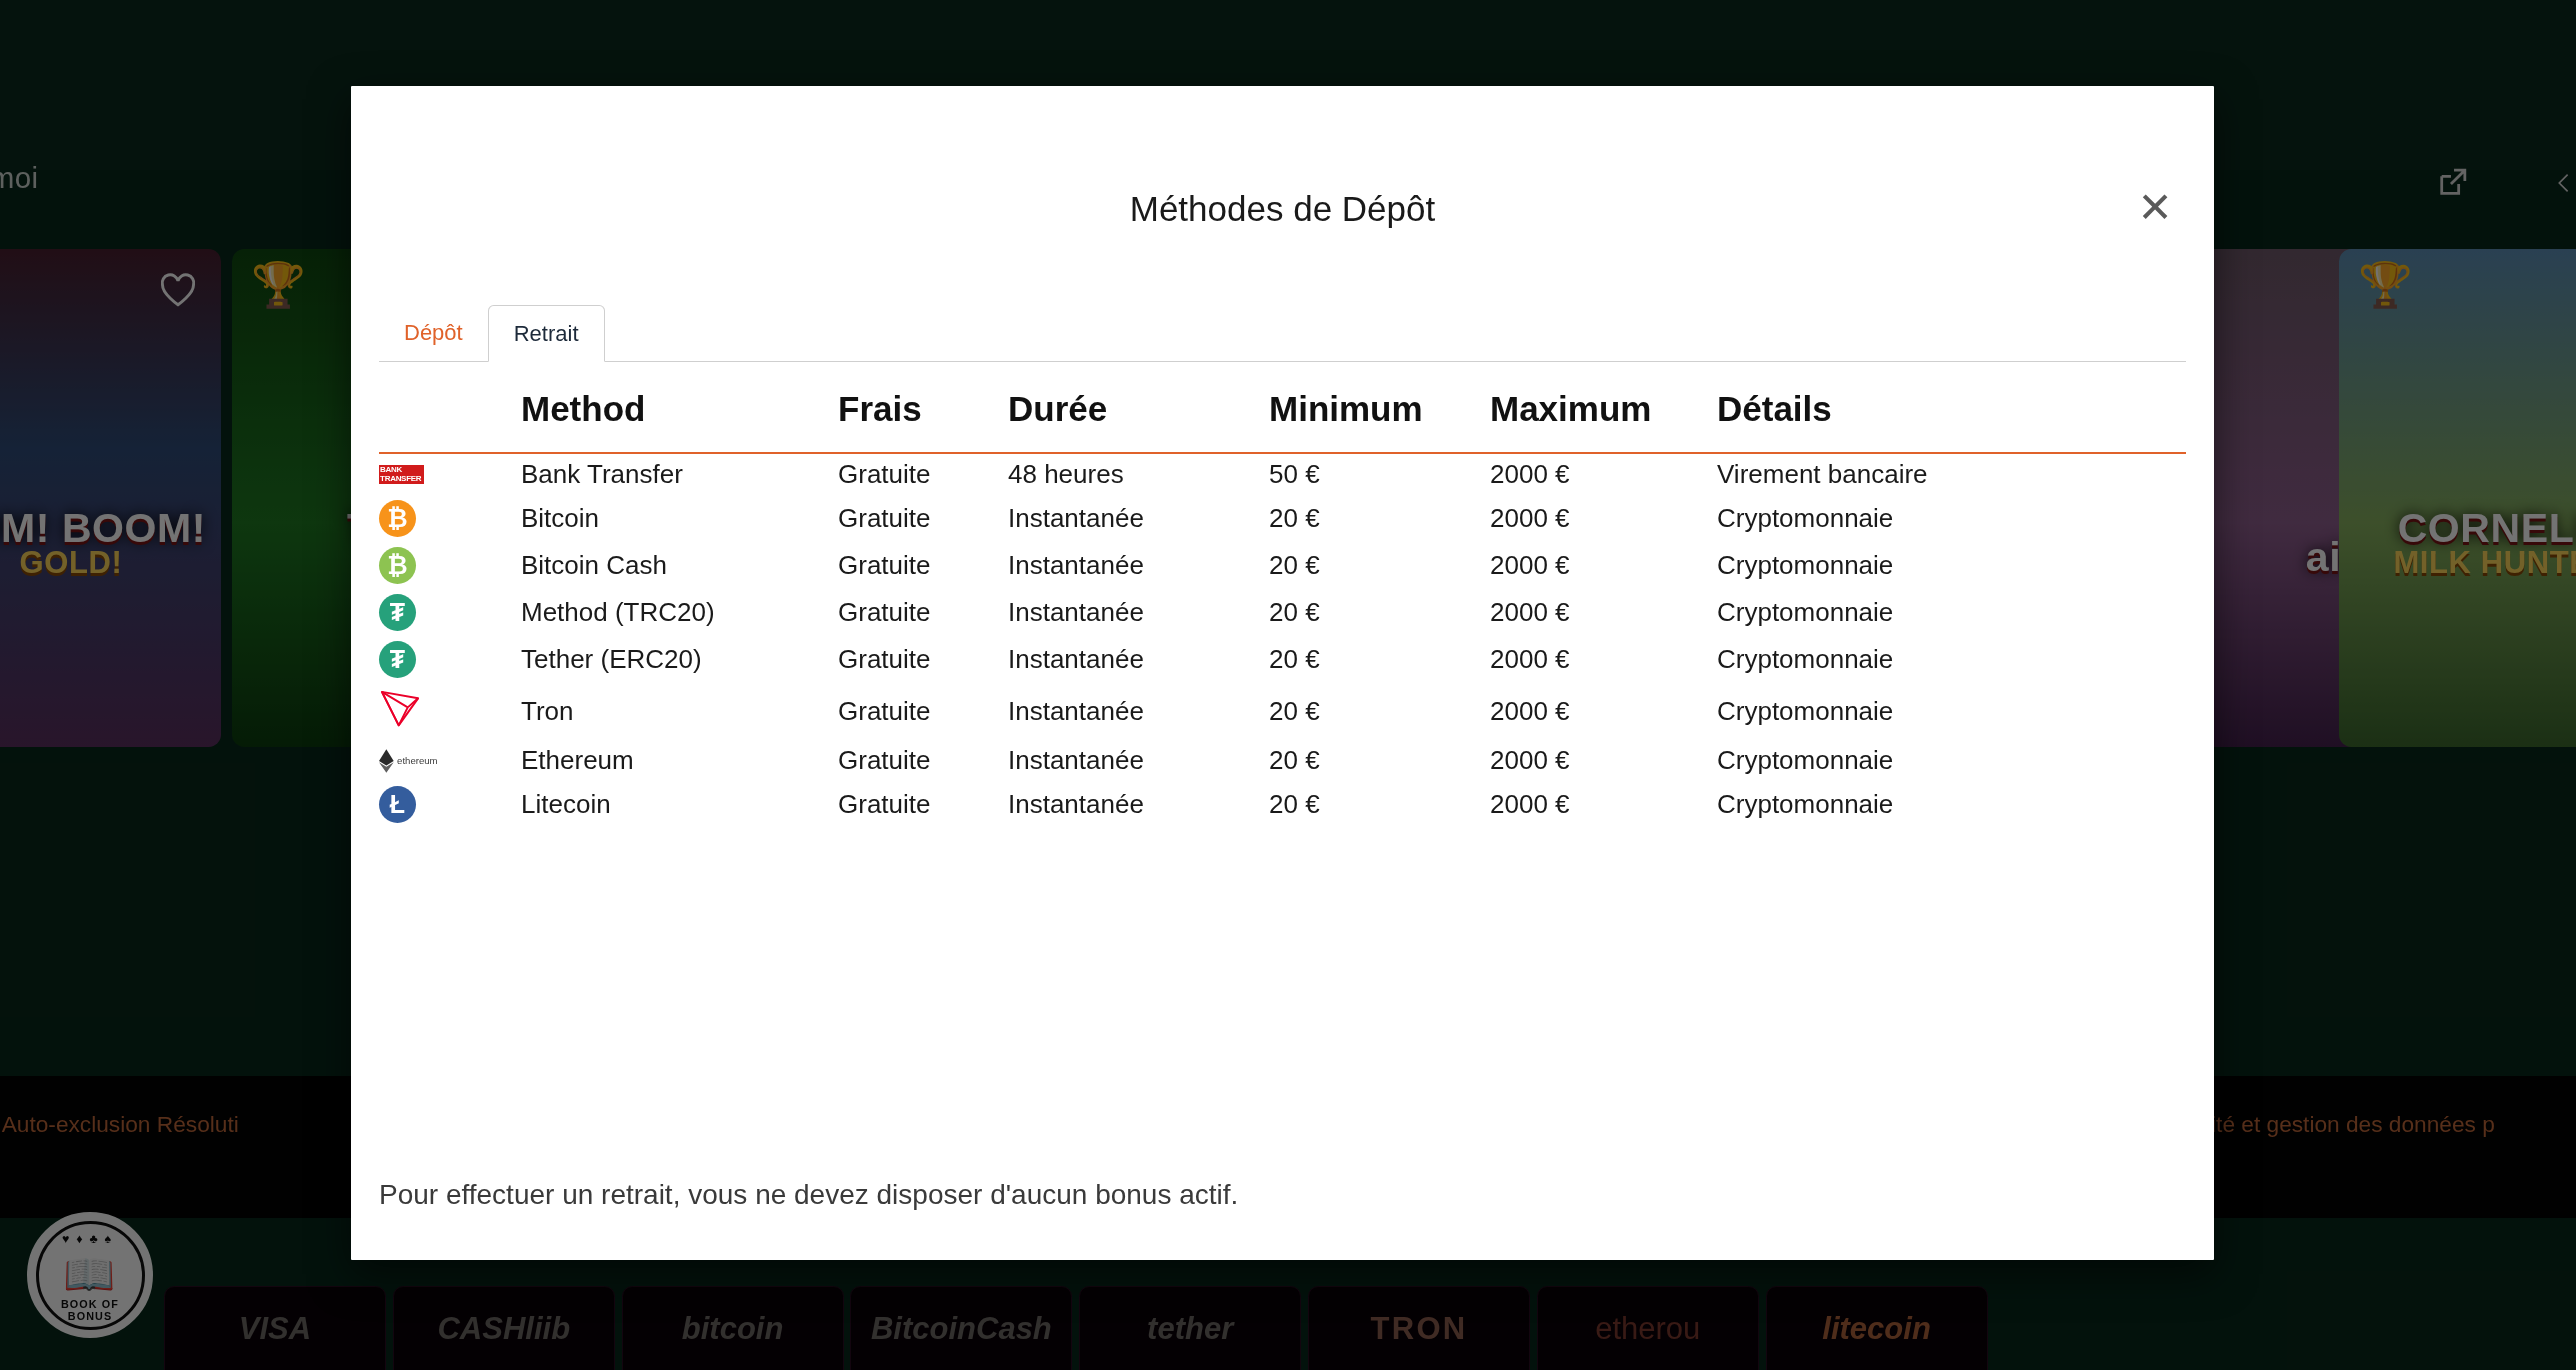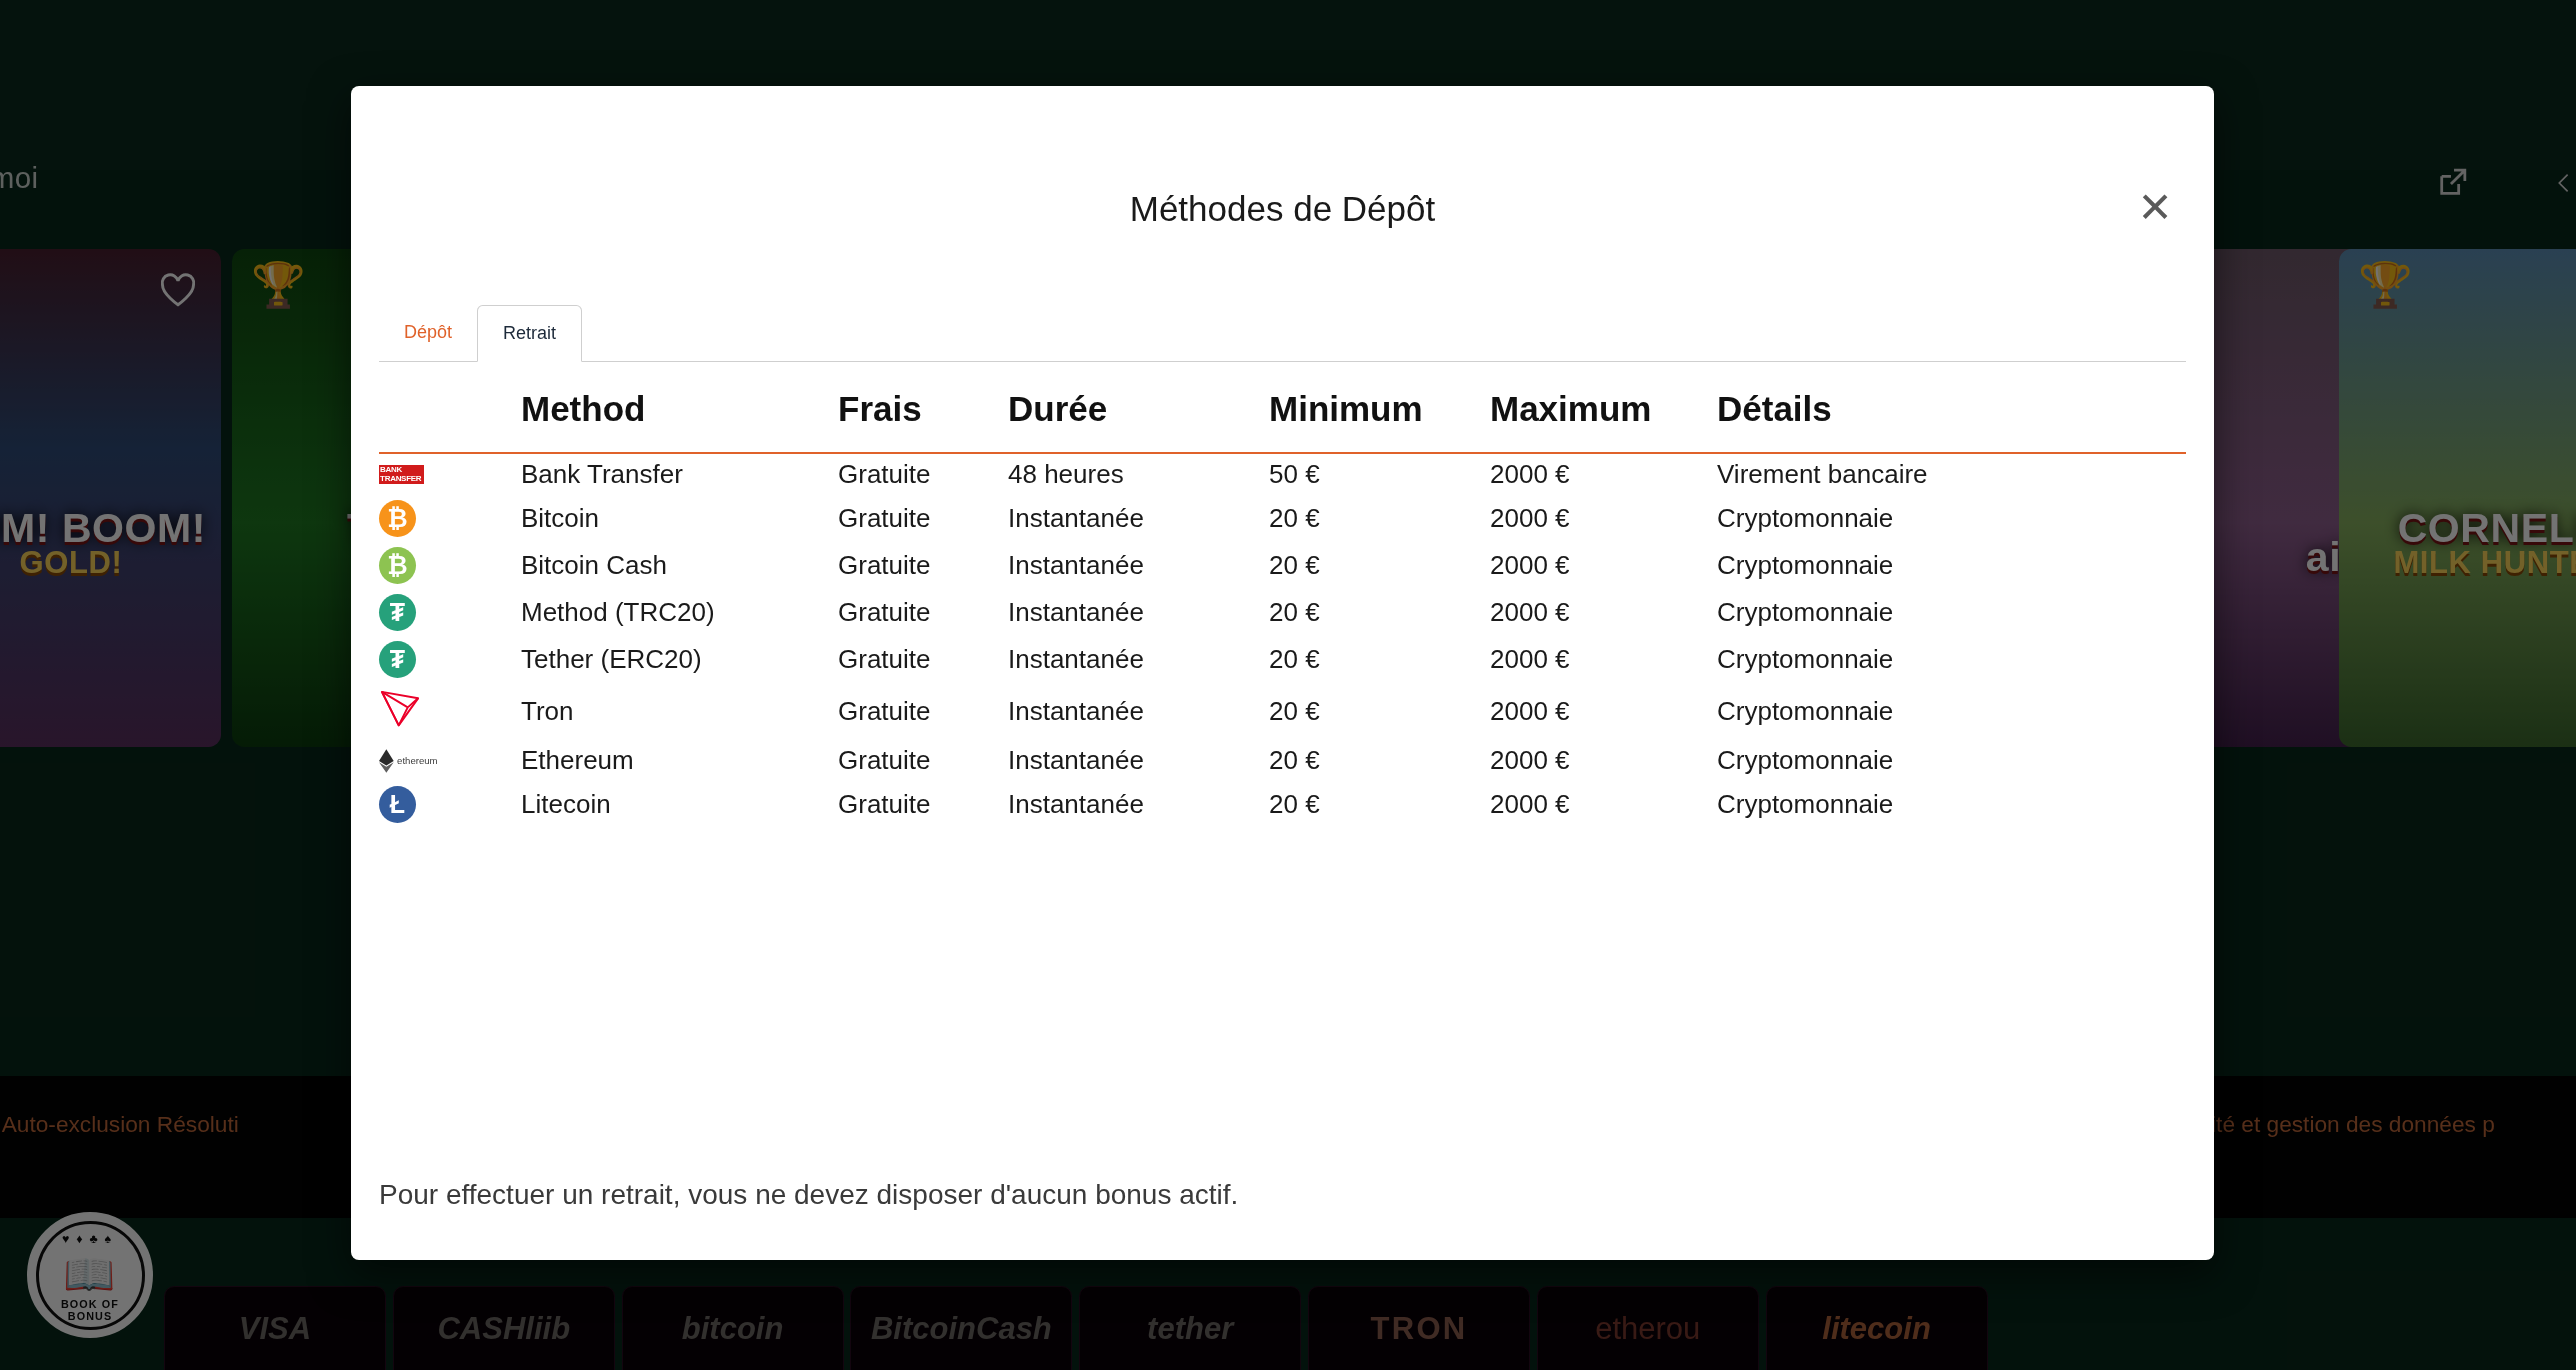--- a/index.html
+++ b/index.html
@@ -55,36 +55,36 @@
              display:flex; align-items:center; justify-content:center; color:#6f6a66; font-size:31px; font-weight:bold;
              font-style:italic; overflow:hidden; white-space:nowrap; }
   .paycard.lite { color:#b0653c; }
   .paycard.tron { color:#8f6050; font-style:normal; letter-spacing:2.3px; }
   .paycard.eth  { color:#7e3a2f; font-style:normal; font-weight:normal; }
 
   
   .overlay { position:absolute; inset:0; background:rgba(0,0,0,.55); }
   .modal {
     position:absolute; left:351px; top:86px; width:1863px; height:1174px;
-    background:#fff; border-radius:8px; box-shadow:0 13.6px 40px rgba(0,0,0,.55);
+    background:#fff; border-radius:1px; box-shadow:0 13.6px 40px rgba(0,0,0,.55);
   }
   .modal-title {
     position:absolute; left:0; right:0; top:103px; text-align:center;
     font-size:35px; color:#1a1a1a; font-weight:normal;
   }
   .modal-close {
     position:absolute; right:33px; top:96px; width:52px; height:52px;
     display:flex; align-items:center; justify-content:center;
     font-size:42px; color:#5a5a5a; cursor:pointer; line-height:1; font-weight:300;
   }
 
   .tabs { position:absolute; left:28px; right:28px; top:215px; height:61px;
           border-bottom:1.1px solid #cfcfcf; display:flex; align-items:flex-end; }
   .tab { height:57px; padding:0 25px; display:flex; align-items:center; justify-content:center;
-         font-size:18px; cursor:pointer; }
+         font-size:22px; cursor:pointer; }
   .tab.inactive { color:#e0622a; }
   .tab.active { color:#1d2a3a; background:#fff; border:1.1px solid #cfcfcf; border-bottom:1.1px solid #fff;
                 border-radius:5.7px 5.7px 0 0; margin-bottom:-1.1px; }
 
   table.methods { position:absolute; left:28px; right:28px; top:283px; width:1807px; border-collapse:collapse; }
   table.methods thead th {
     text-align:left; font-size:35px; font-weight:bold; color:#111; padding:20.4px 0 22.7px 0;
   }
   table.methods thead tr { border-bottom:2.8px solid #e0622a; }
   table.methods tbody td { font-size:26px; color:#1a1a1a; padding:5px 0; font-weight:normal; }

